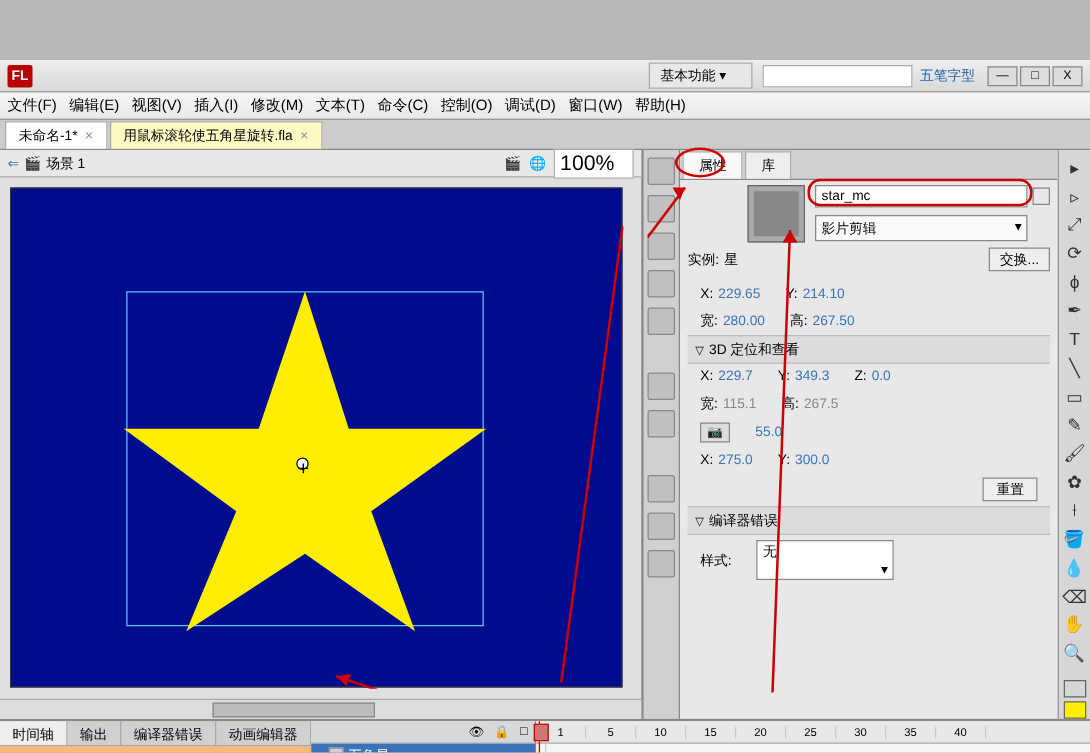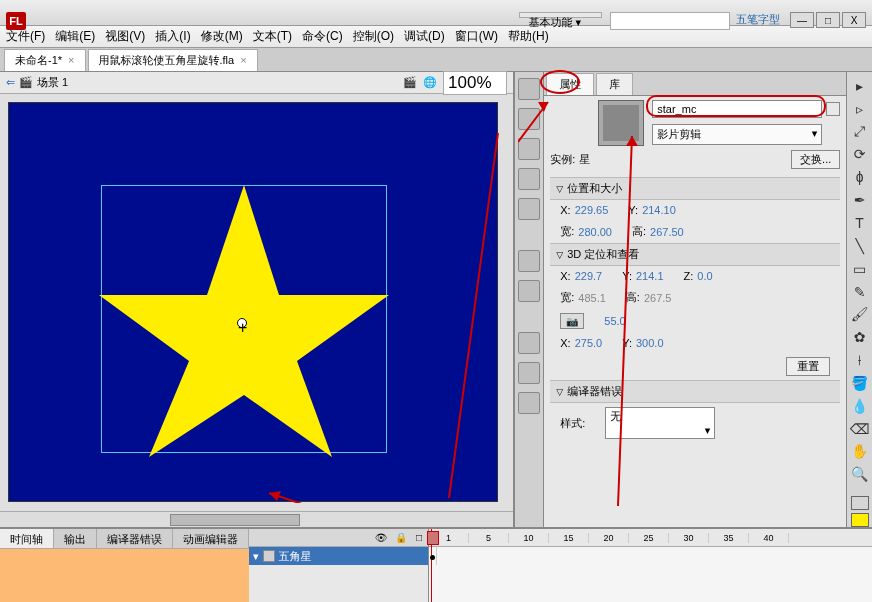--- a/index.html
+++ b/index.html
@@ -1,30 +1,30 @@
 <!DOCTYPE html>
 <html><head>
 <meta charset="utf-8">
 <style>
 * { margin: 0; padding: 0; box-sizing: border-box; font-family: "Microsoft YaHei", sans-serif; }
 body { background: #b8b8b8; overflow: hidden; width: 872px; height: 602px; }
 
-.topbar { background: linear-gradient(#eee, #d8d8d8); height: 26px; display: flex; padding: 12px 6px; border-bottom: 1px solid #999; }
+.topbar { background: linear-gradient(#eee, #d8d8d8); height: 26px; display: flex; align-items: center; padding: 12px 6px; border-bottom: 1px solid #999; margin-top: 48px; }
 .fl-logo { width: 20px; height: 18px; background: #b90000; color: #fff; font-weight: bold; font-size: 11px; display: flex; align-items: center; justify-content: center; border-radius: 2px; }
 .topbar-spacer { flex: 1; }
 .workspace-dd { background: #e8e8e8; border: 1px solid #aaa; padding: 2px 20px 2px 8px; font-size: 11px; margin-right: 8px; }
 .search-box { width: 120px; height: 18px; border: 1px solid #aaa; background: #fff; margin-right: 6px; }
 .ime { font-size: 11px; color: #2266aa; margin-right: 10px; }
 .win-btns { display: flex; gap: 2px; }
 .win-btn { width: 24px; height: 16px; border: 1px solid #888; background: #ddd; font-size: 10px; display: flex; align-items: center; justify-content: center; }
 
 .menubar { background: linear-gradient(#f5f5f5, #e8e8e8); height: 22px; display: flex; align-items: center; padding: 0 6px; gap: 10px; font-size: 12px; border-bottom: 1px solid #999; }
 
 .tabbar { background: #ccc; height: 24px; display: flex; align-items: flex-end; padding-left: 4px; border-bottom: 1px solid #888; }
-.doc-tab { background: #ffffff; border: 1px solid #aaa; border-bottom: none; padding: 3px 10px; font-size: 11px; margin-right: 2px; }
+.doc-tab { background: #fef9c3; border: 1px solid #aaa; border-bottom: none; padding: 3px 10px; font-size: 11px; margin-right: 2px; }
 .doc-tab.active { background: #fff; }
 .doc-close { margin-left: 6px; color: #888; }
 
 .main { display: flex; height: 455px; }
 
 .stage-area { width: 520px; background: #e0e0e0; display: flex; flex-direction: column; border-right: 2px solid #888; }
 .scene-bar { background: #e8e8e8; height: 22px; display: flex; align-items: center; padding: 0 6px; font-size: 11px; border-bottom: 1px solid #aaa; }
 .scene-arrow { color: #3a73b8; margin-right: 4px; }
 .scene-icon { margin-right: 4px; }
 .scene-bar-spacer { flex: 1; }
@@ -199,21 +199,20 @@
             <div class="type-dd"><span>影片剪辑</span><span style="float:right;">▾</span></div>
           </div>
         </div>
       </div>
       <div class="inst-row2">
         <span>实例:</span>
         <span style="margin-left:4px;">星</span>
         <button class="swap-btn">交换...</button>
       </div>
 
-      <div class="section-head">位置和大小</div>
       <div class="kv">
         <span>
             <span>X:</span> 
             <span class="val">229.65</span>
           </span>
         <span>
             <span>Y:</span> 
             <span class="val">214.10</span>
           </span>
       </div>
@@ -229,31 +228,31 @@
       </div>
 
       <div class="section-head">3D 定位和查看</div>
       <div class="kv">
         <span>
             <span>X:</span> 
             <span class="val">229.7</span>
           </span>
         <span>
             <span>Y:</span> 
-            <span class="val">214.1</span>
+            <span class="val">349.3</span>
           </span>
         <span>
             <span>Z:</span> 
             <span class="val">0.0</span>
           </span>
       </div>
       <div class="kv">
         <span>
             <span>宽:</span> 
-            <span class="val dim">485.1</span>
+            <span class="val dim">115.1</span>
           </span>
         <span>
             <span>高:</span> 
             <span class="val dim">267.5</span>
           </span>
       </div>
       <div class="kv">
         <span class="cam">📷</span>
         <span class="val">55.0</span>
       </div>

